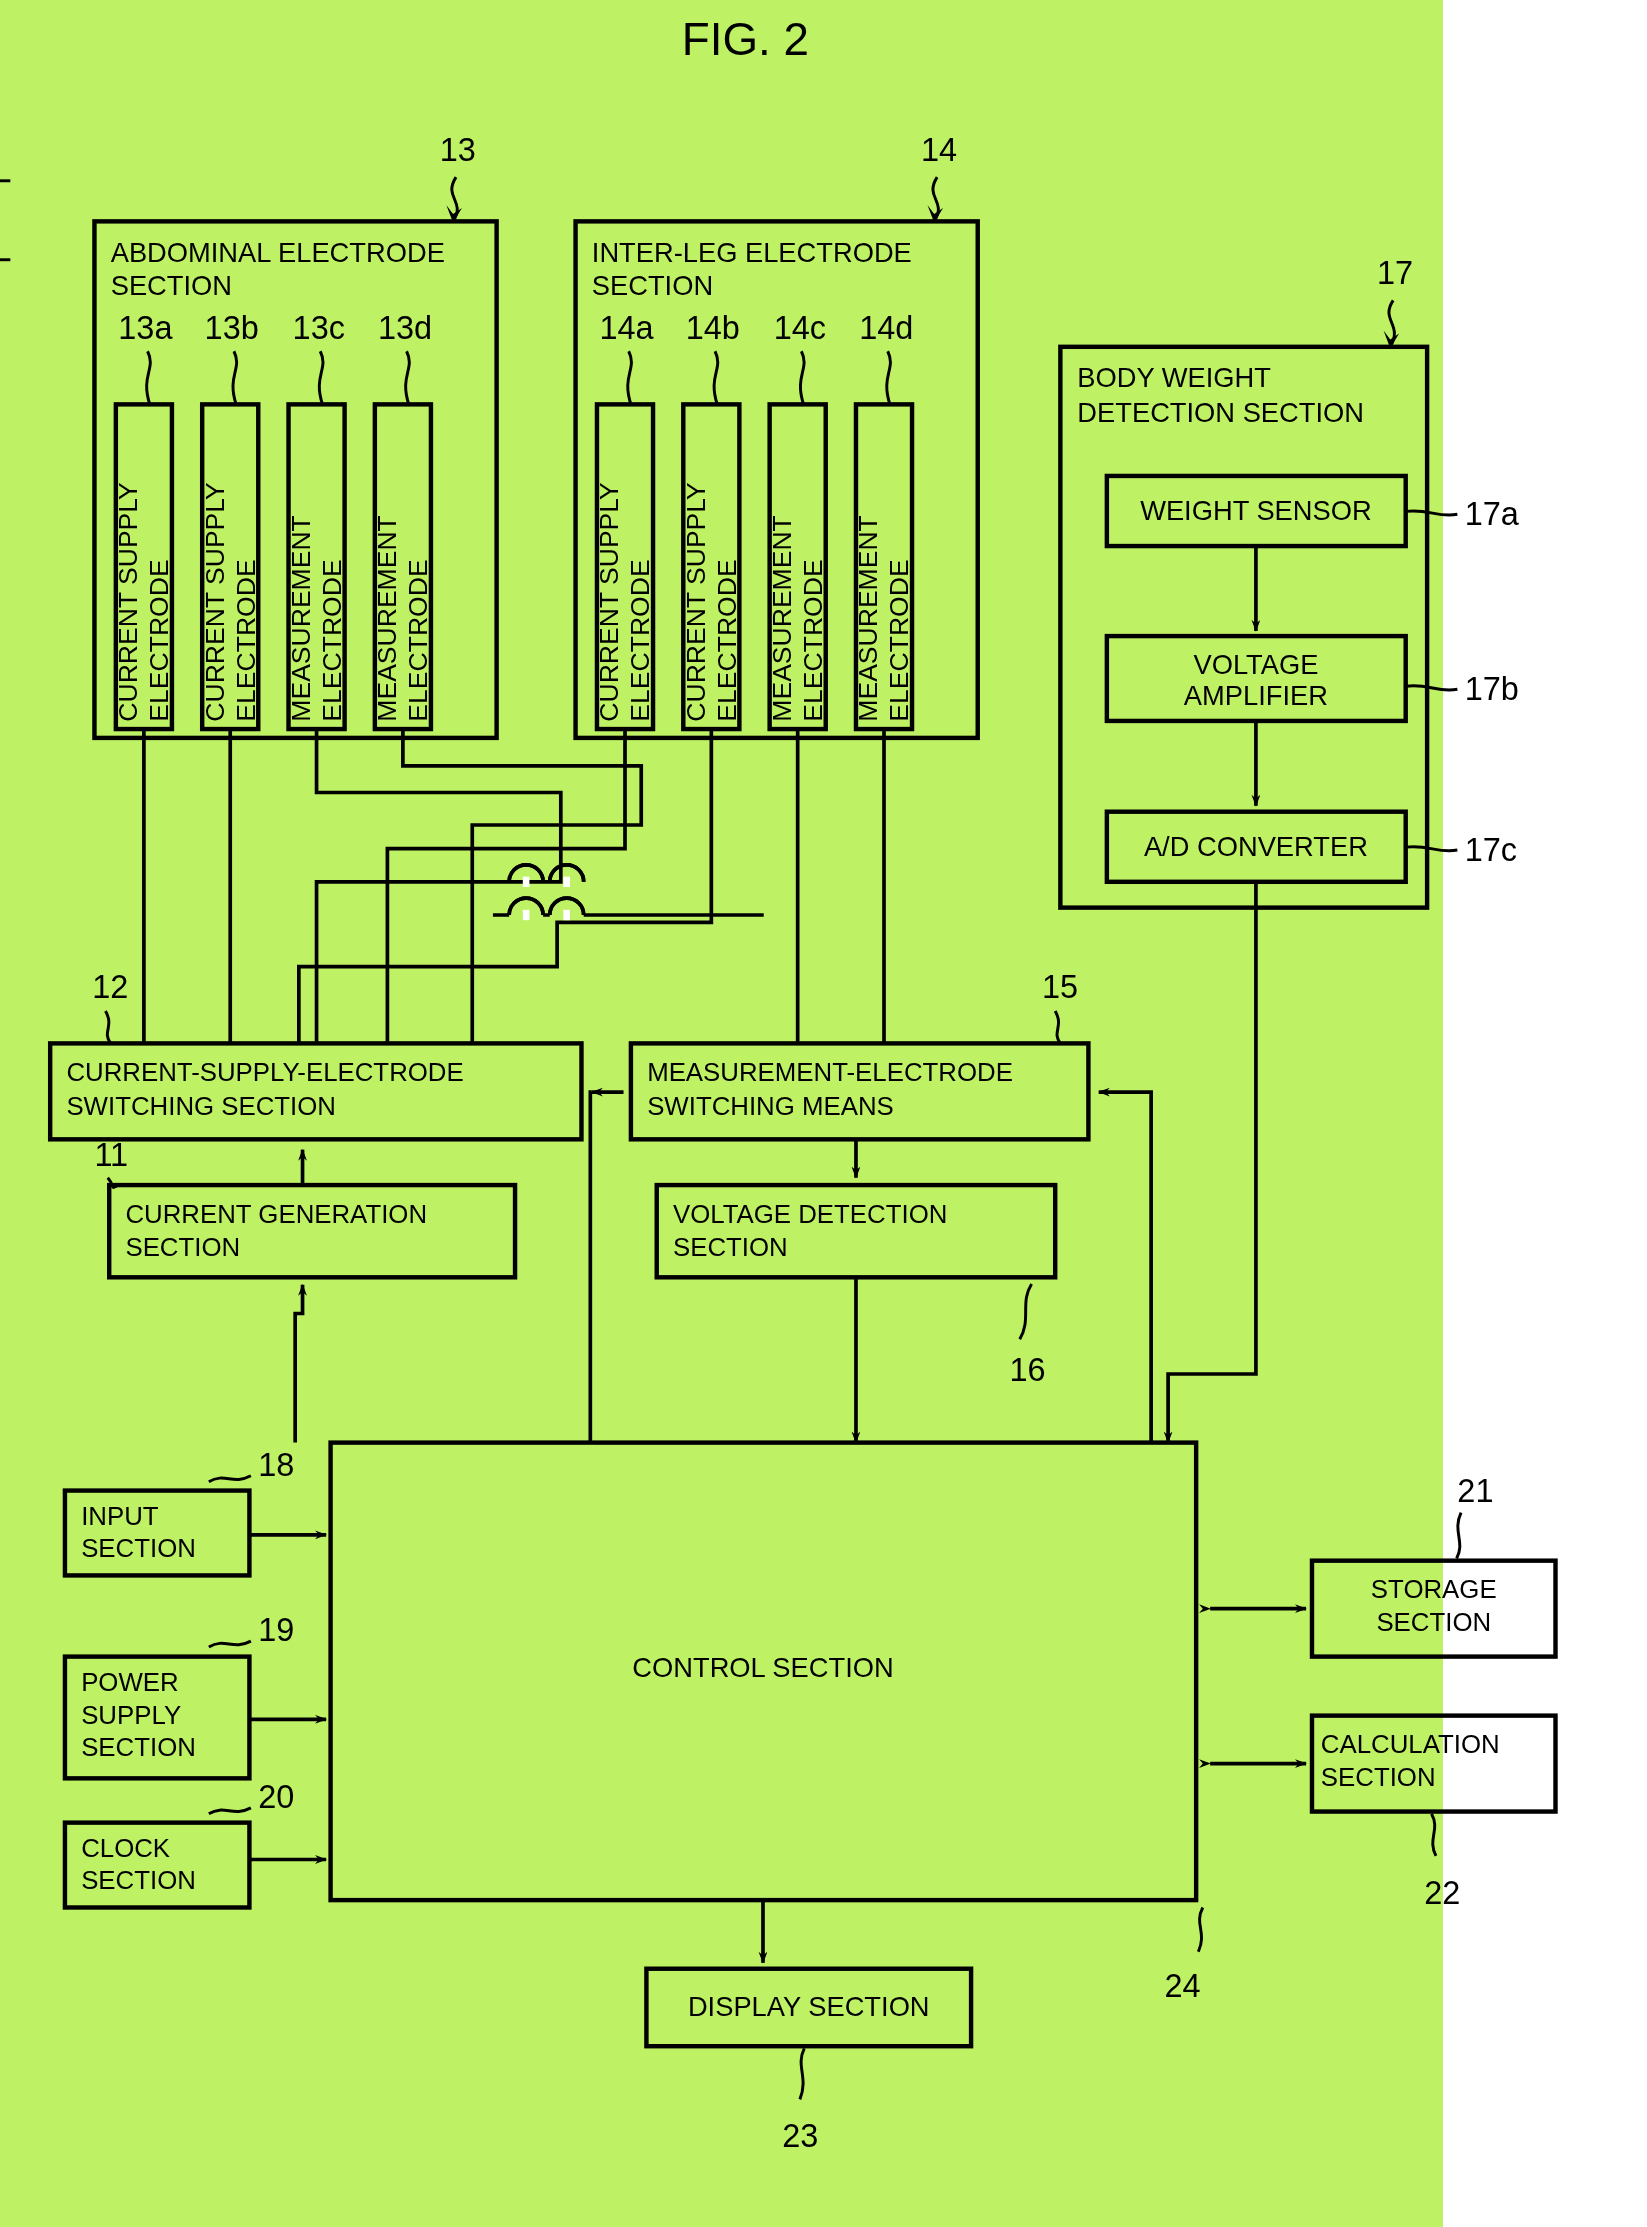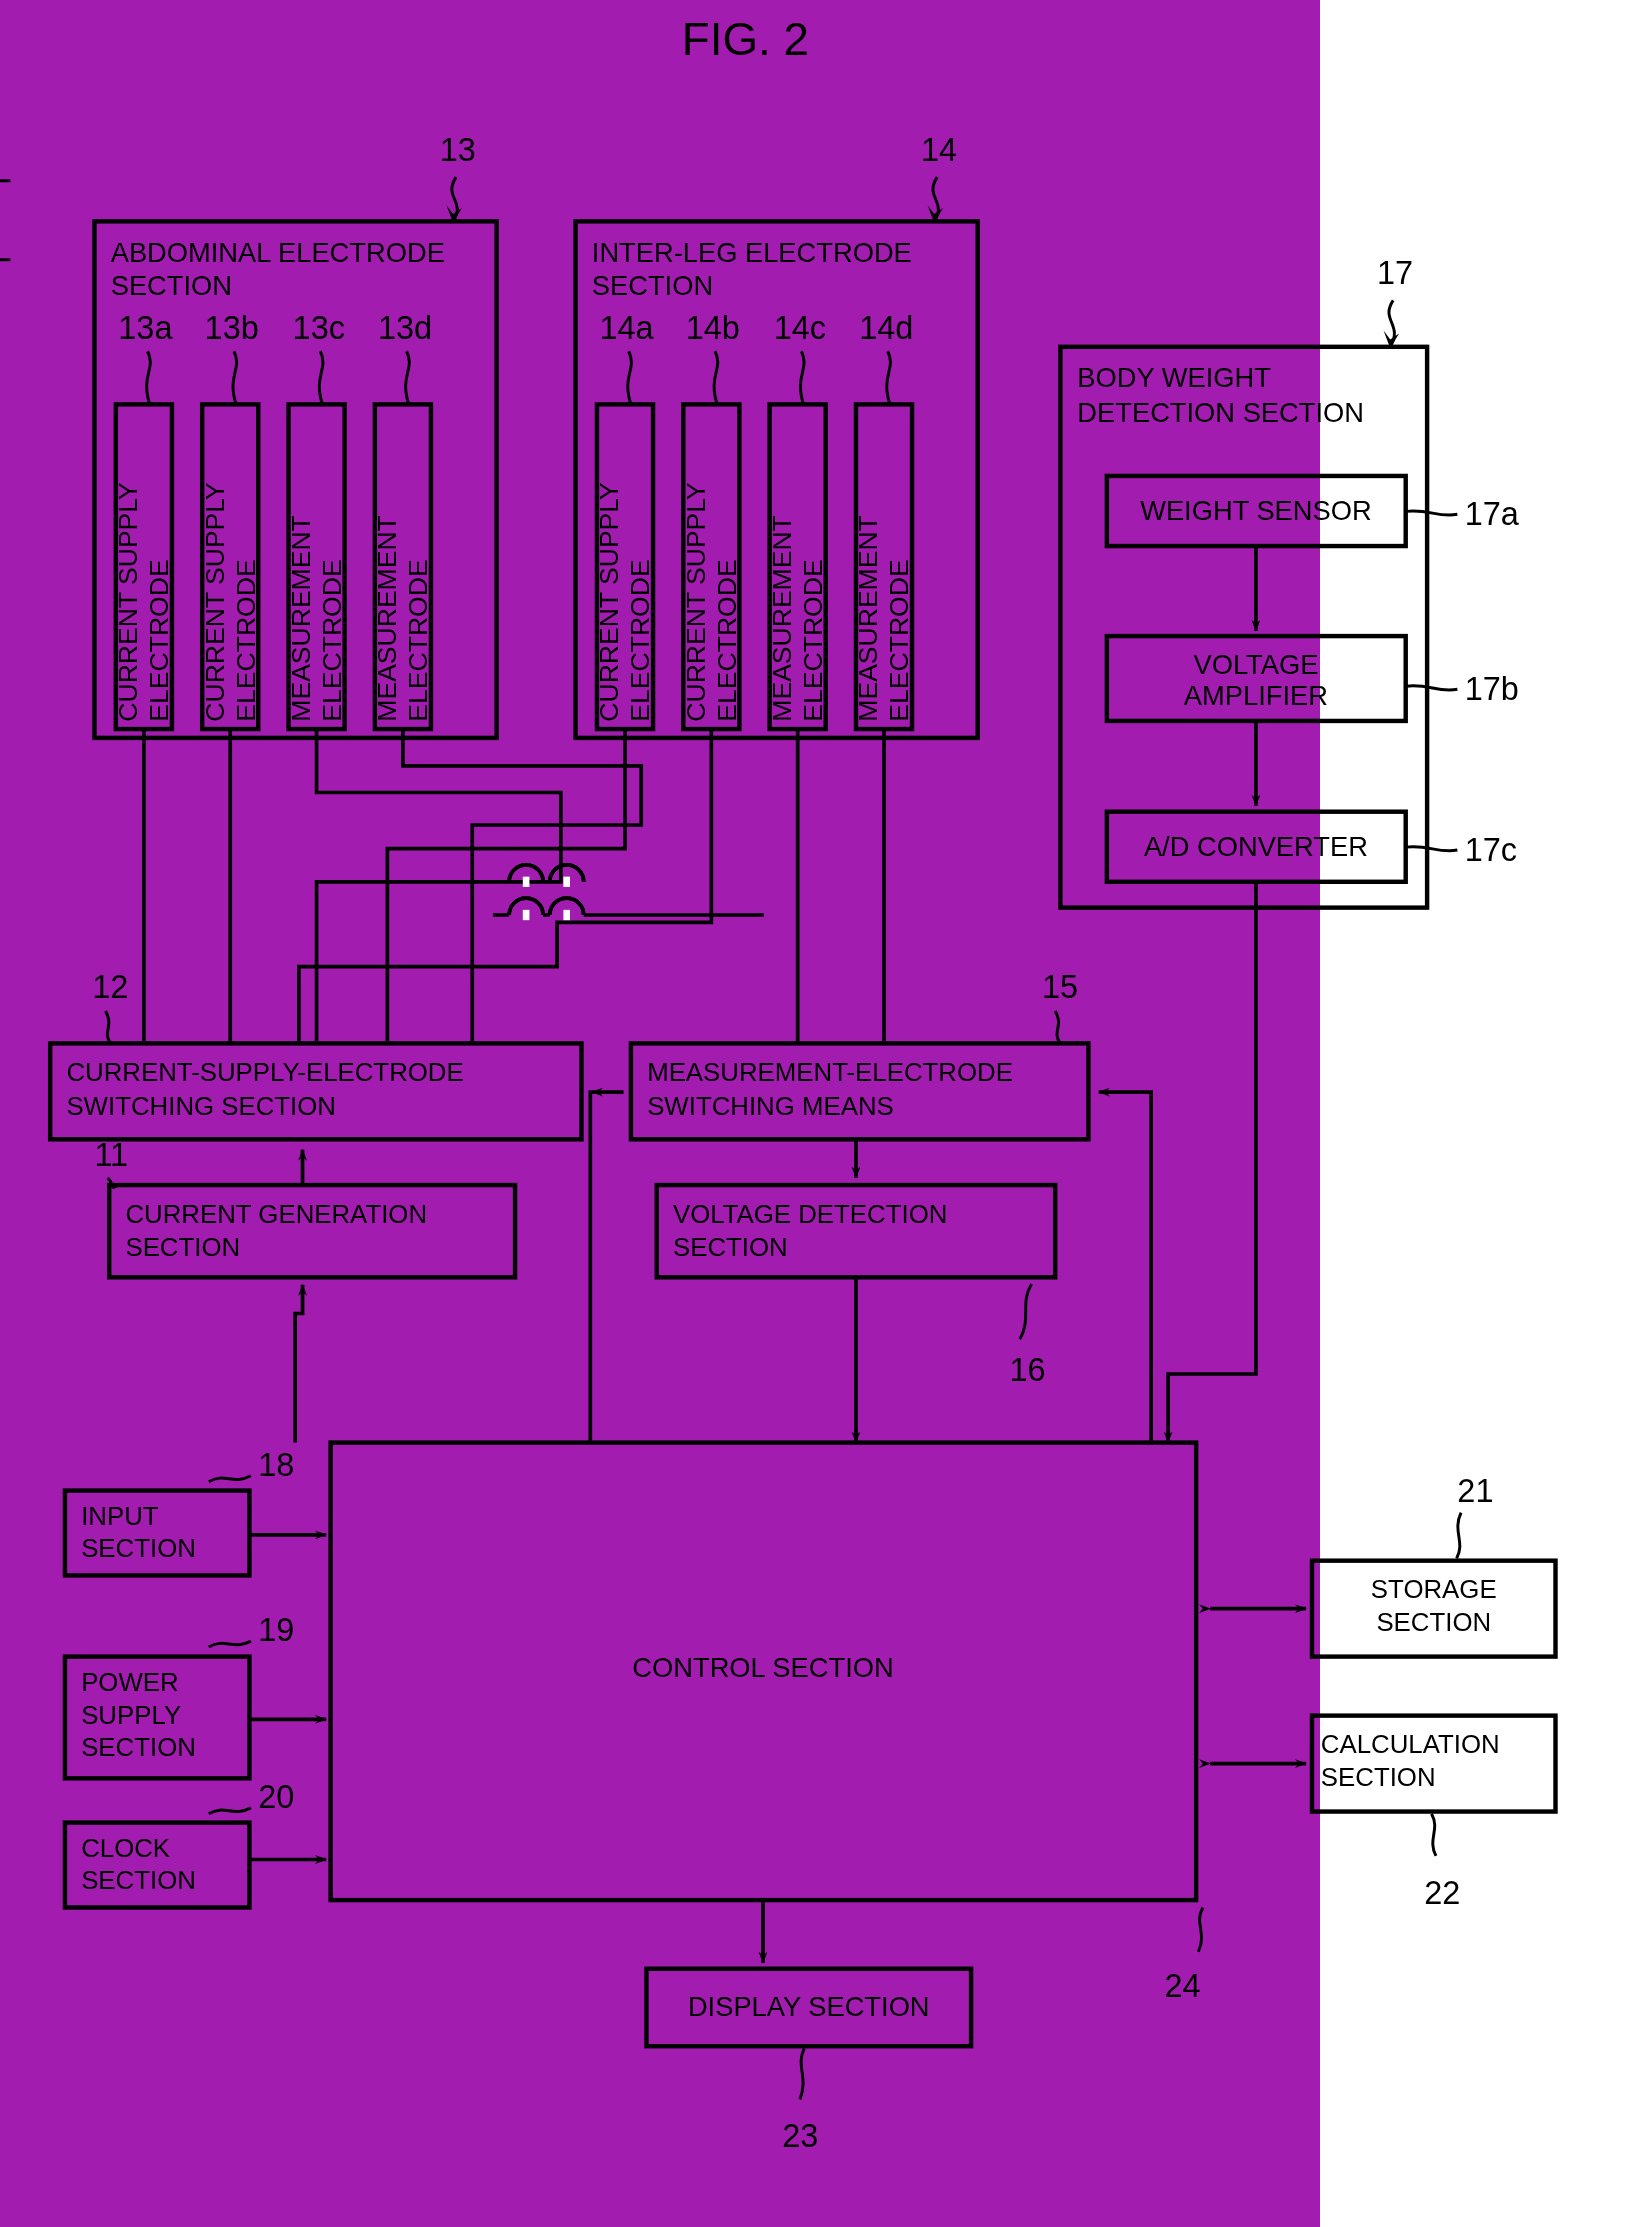--- a/index.html
+++ b/index.html
@@ -1,17 +1,17 @@
 <!DOCTYPE html>
 <html style="font-size:11.8px"><head>
 <meta charset="utf-8">
 <style>
   html,body{margin:0;padding:0;background:#fff;}
   body{font-family:"Liberation Sans", sans-serif;}
-  #fig{position:relative;width:1320px;height:2227px;background:#a21caf;}
+  #fig{position:relative;width:1443px;height:2227px;background:#bef264;}
   svg{display:block;}
   text{font-family:"Liberation Sans", sans-serif;fill:#000;}
   .ttl{font-size:62px;}
   .boxlbl{font-size:37px;}
   .boxlbl-sm{font-size:35px;}
   .ref{font-size:44px;}
   .vert{font-size:36px;}
 </style>
 </head>
 <body>

